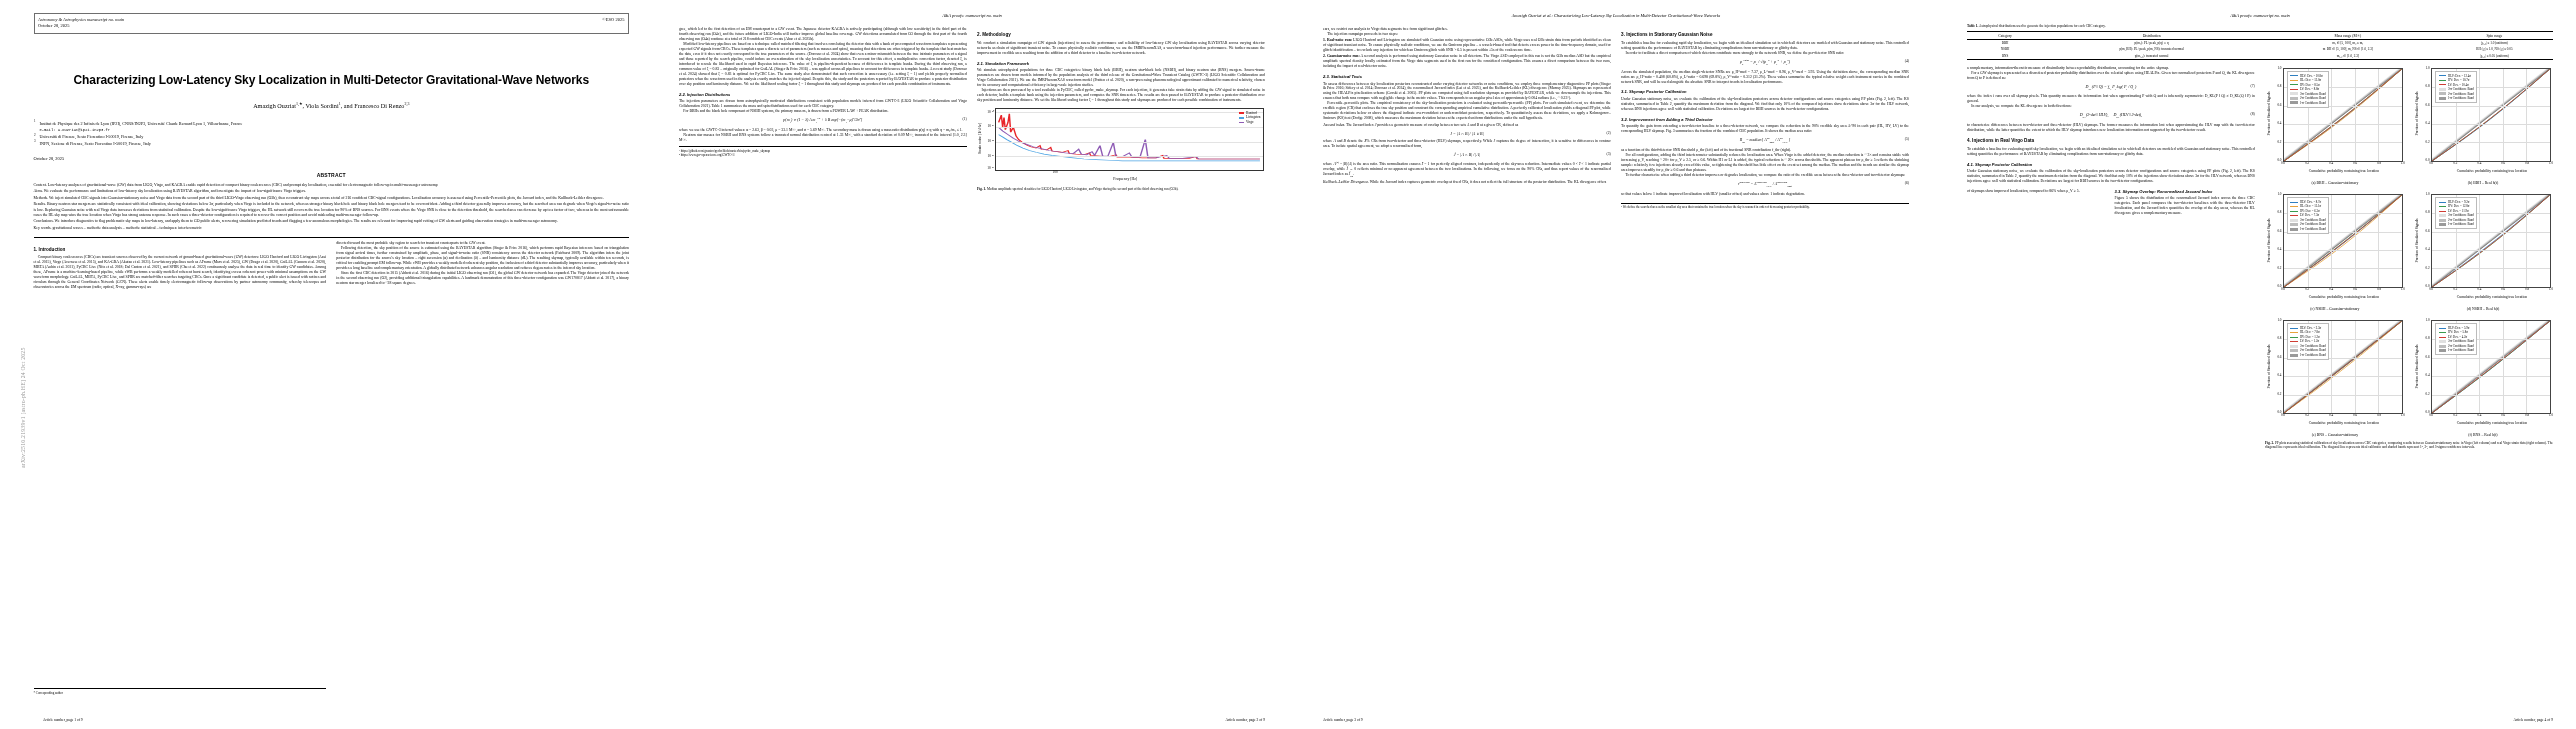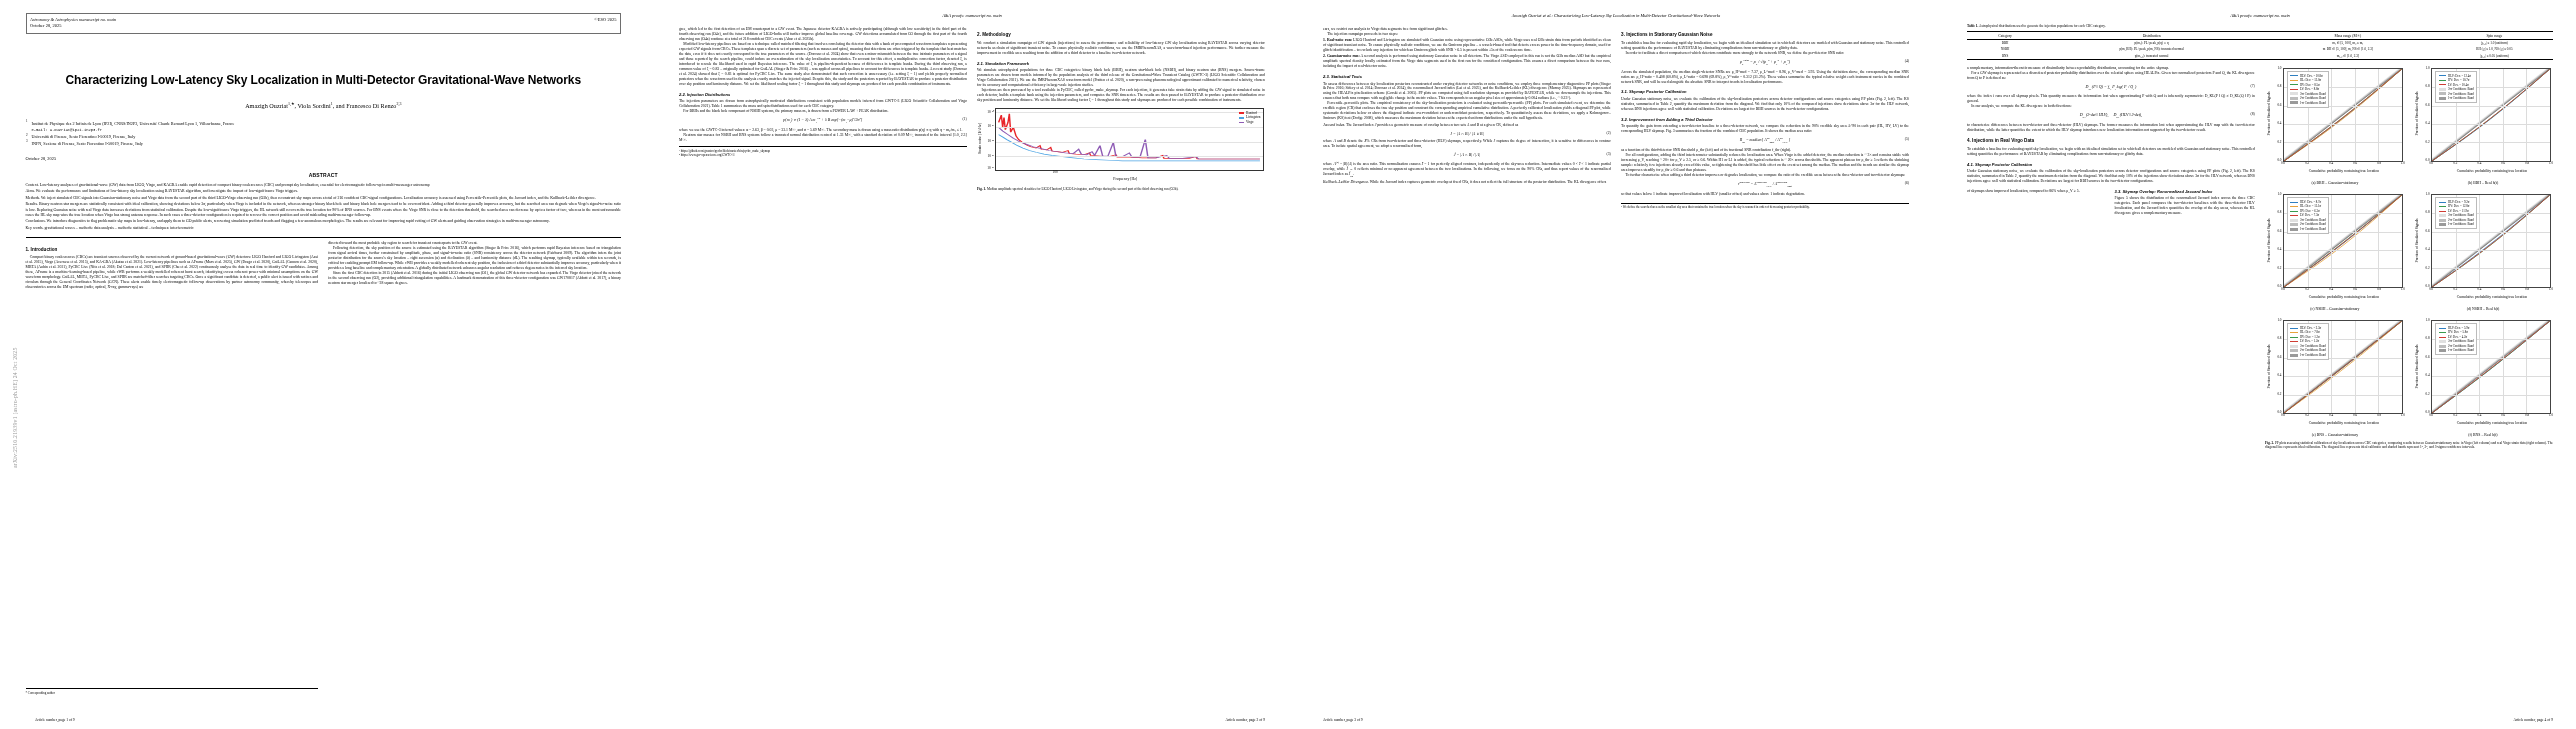--- a/index.html
+++ b/index.html
@@ -1,18 +1,18 @@
 <!DOCTYPE html>
 <html style="font-size:9.7px"><head>
 <meta charset="utf-8">
 <style>
   html,body{margin:0;padding:0;background:#ffffff;}
   body{width:2576px;height:729px;overflow:hidden;font-family:"Liberation Serif",serif;color:#000;}
   .sheet{position:absolute;top:0;background:#fff;width:644px;height:729px;overflow:hidden;}
-  #p1{left:0}#p2{left:644px}#p3{left:1288px}#p4{left:1932px}
+  #p1{left:8px}#p2{left:644px}#p3{left:1288px}#p4{left:1932px}
   .pad{position:absolute;left:35px;right:23px;top:13.4px;bottom:16px;}
   .hdrbox{border:0.6px solid #6e6e6e;padding:2.4px 3.6px 3px 3.6px;line-height:1.42;font-size:4.5px;display:flex;justify-content:space-between;}
   .hdrbox .l i{font-style:italic;}
   .centerhead{text-align:center;font-size:4.4px;font-style:italic;}
 
   h1.title{font-family:"Liberation Sans",sans-serif;font-weight:bold;font-size:12px;line-height:1.22;text-align:center;margin:39px 22px 0 22px;letter-spacing:-0.1px;}
   .authors{text-align:center;font-size:6.2px;margin-top:13.4px;}
   .authors sup{font-size:4px;}
   .affil{font-size:4.2px;line-height:1.48;margin-top:12px;padding-left:6px;}
   .affil li{list-style:none;position:relative;margin-bottom:0.3px;}

